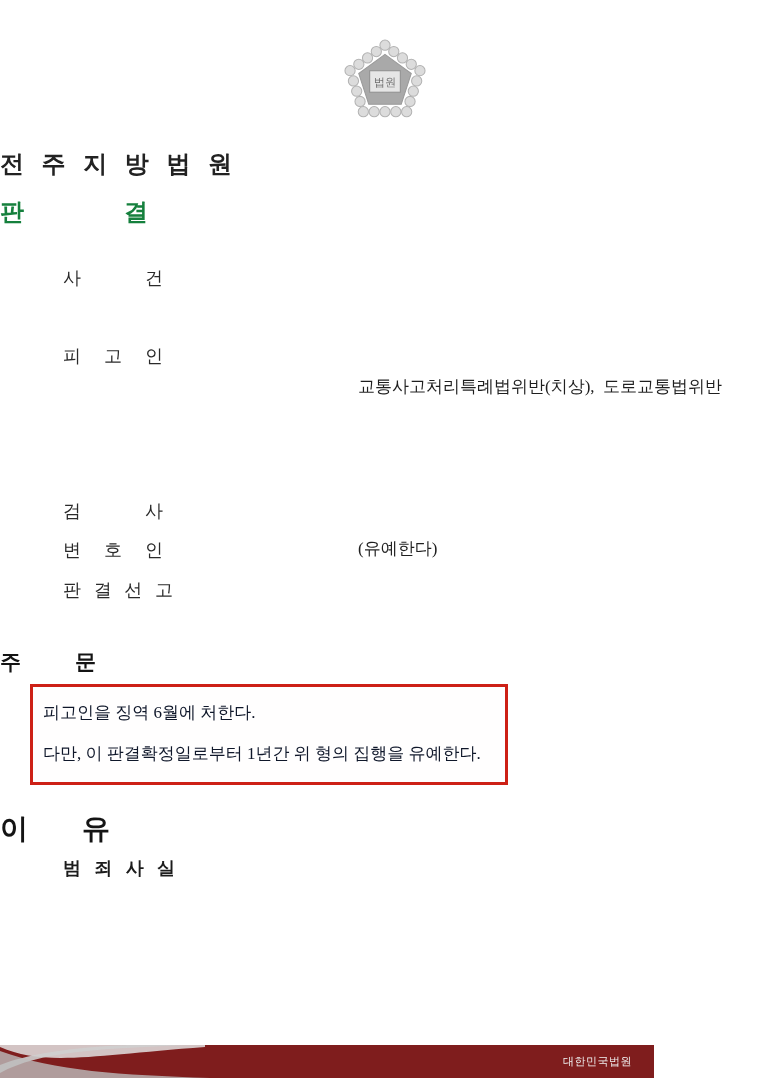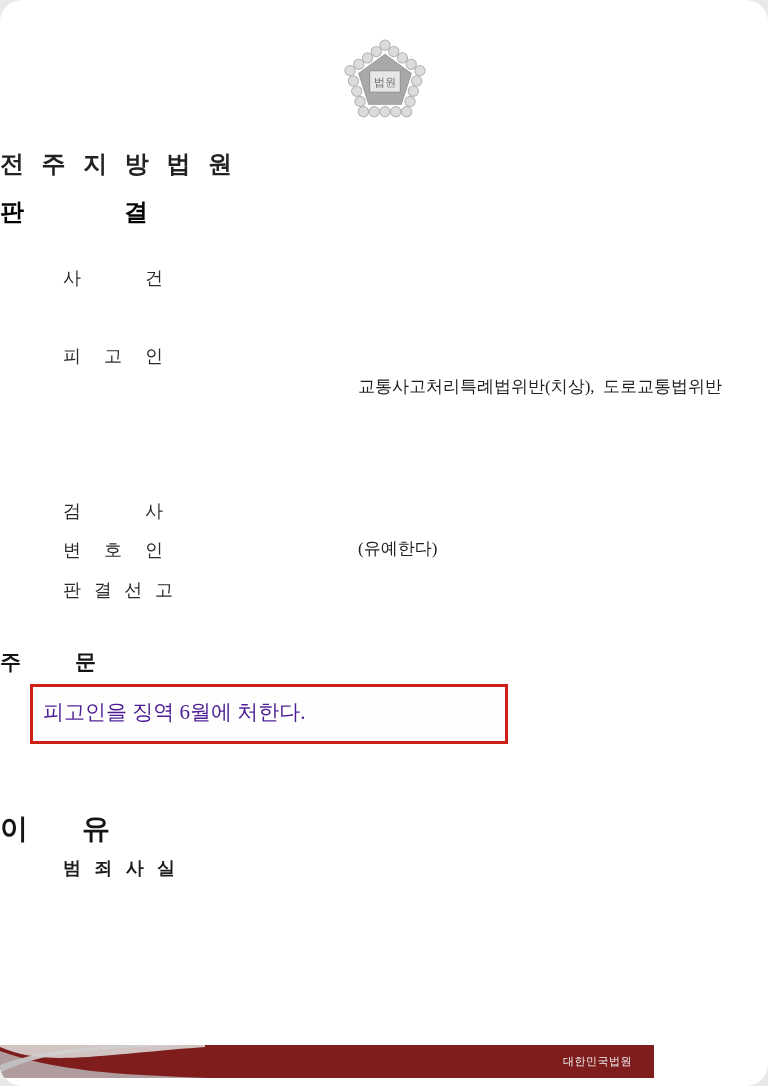--- a/index.html
+++ b/index.html
@@ -5,21 +5,20 @@
   html, body { margin: 0; padding: 0; background: #e9e9e9; }
   .page {
     position: relative;
     width: 768px;
     height: 1086px;
     margin: 0 auto;
     background: #ffffff;
     font-family: "Liberation Serif", "DejaVu Serif", serif;
     color: #1d1d1d;
     overflow: hidden;
-    border-radius: 22px;
   }
   .seal {
     position: absolute;
     left: 330px;
     top: 36px;
     width: 110px;
     height: 94px;
   }
   .center-row {
     position: absolute;
@@ -43,21 +42,21 @@
     font-weight: bold;
     letter-spacing: 0;
     color: #222;
   }
   .doc-type { top: 196px; }
   .doc-type span {
     display: inline-block;
     width: 148px;
     font-size: 24px;
     font-weight: bold;
-    color: #000000;
+    color: #15803d;
   }
   .field-row {
     position: absolute;
     left: 63px;
     display: flex;
   }
   .field-label {
     display: inline-block;
     width: 100px;
     font-size: 18px;
@@ -89,23 +88,23 @@
   .highlight-box {
     position: absolute;
     left: 30px;
     top: 684px;
     width: 452px;
     border: 3px solid #cd2016;
     padding: 5px 10px 8px 10px;
     background: #fffefe;
   }
   .highlight-box .sentence-line {
-    font-size: 21px;
+    font-size: 17px;
     line-height: 41px;
-    color: #4c1d95;
+    color: #0f172a;
     white-space: pre-wrap;
   }
   .reason-heading { top: 810px; }
   .reason-heading span {
     display: inline-block;
     width: 110px;
     font-size: 28px;
   }
   .crime-facts {
     position: absolute;
@@ -207,20 +206,21 @@
   <div class="field-row row-sentencing">
     <span class="field-label wide-label justify-inline">판 결 선 고</span>
   </div>
 
   <div class="center-row order-heading">
     <span class="justify-inline section-heading">주 문</span>
   </div>
 
   <div class="highlight-box">
     <div class="sentence-line">피고인을 징역 6월에 처한다.</div>
+    <div class="sentence-line">다만, 이 판결확정일로부터 1년간 위 형의 집행을 유예한다.</div>
   </div>
 
   <div class="center-row reason-heading">
     <span class="justify-inline section-heading">이 유</span>
   </div>
 
   <div class="crime-facts justify-inline">범 죄 사 실</div>
 
   <div class="footer-bar">
     <svg class="footer-swoosh" viewBox="0 0 210 33" preserveAspectRatio="none">

